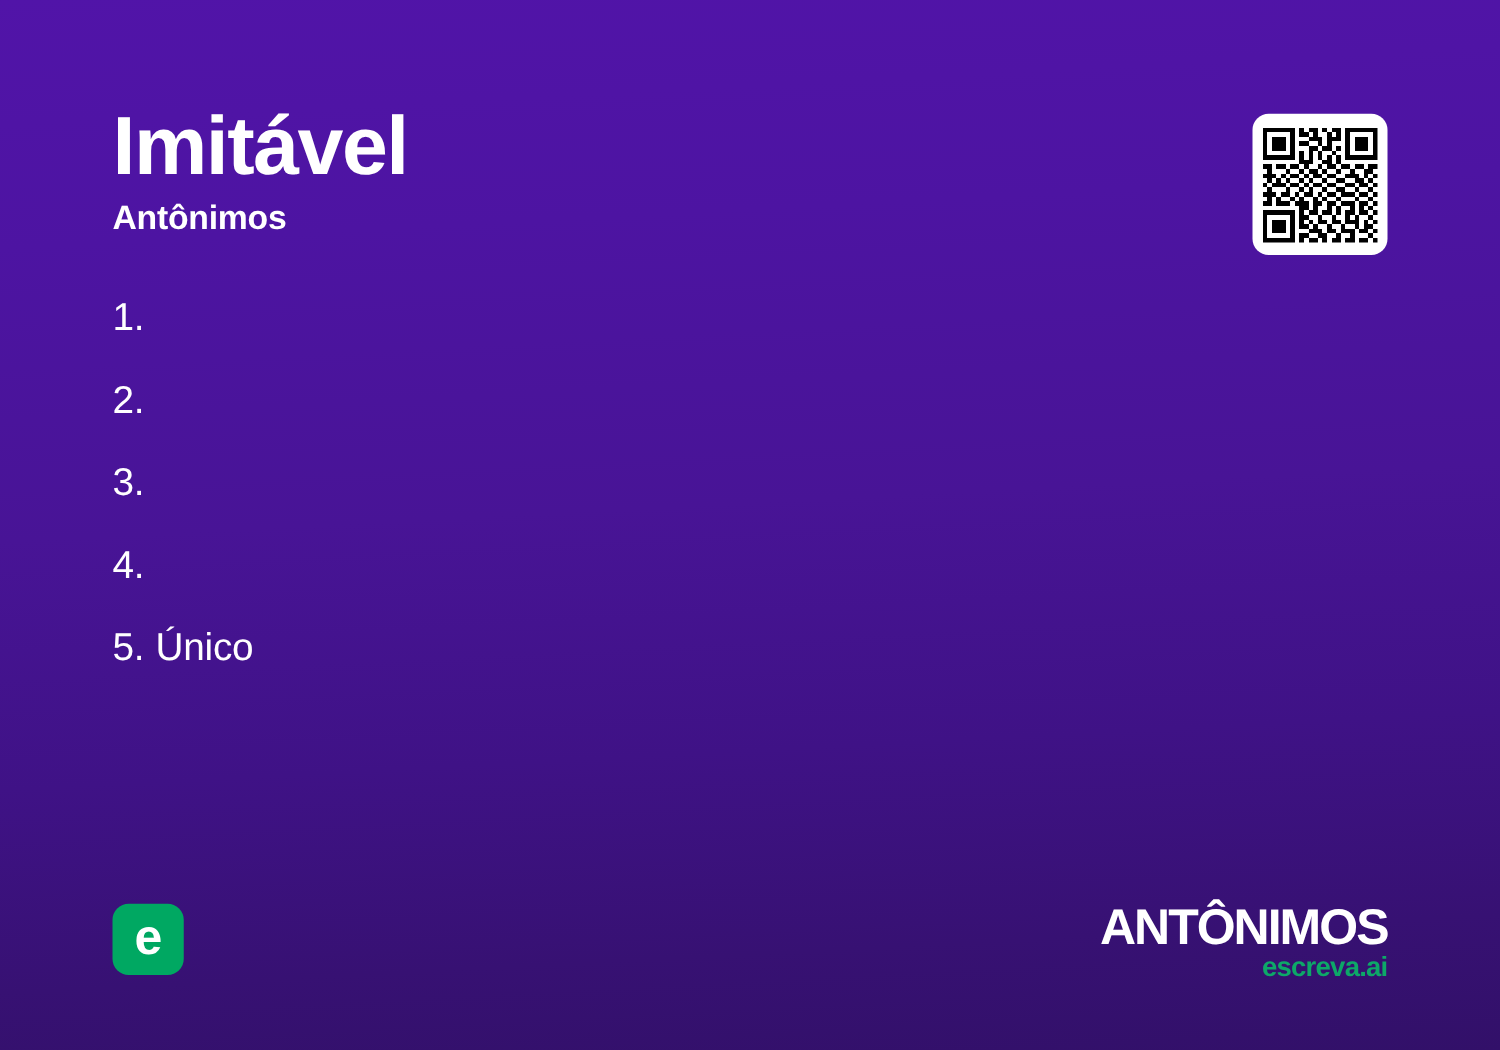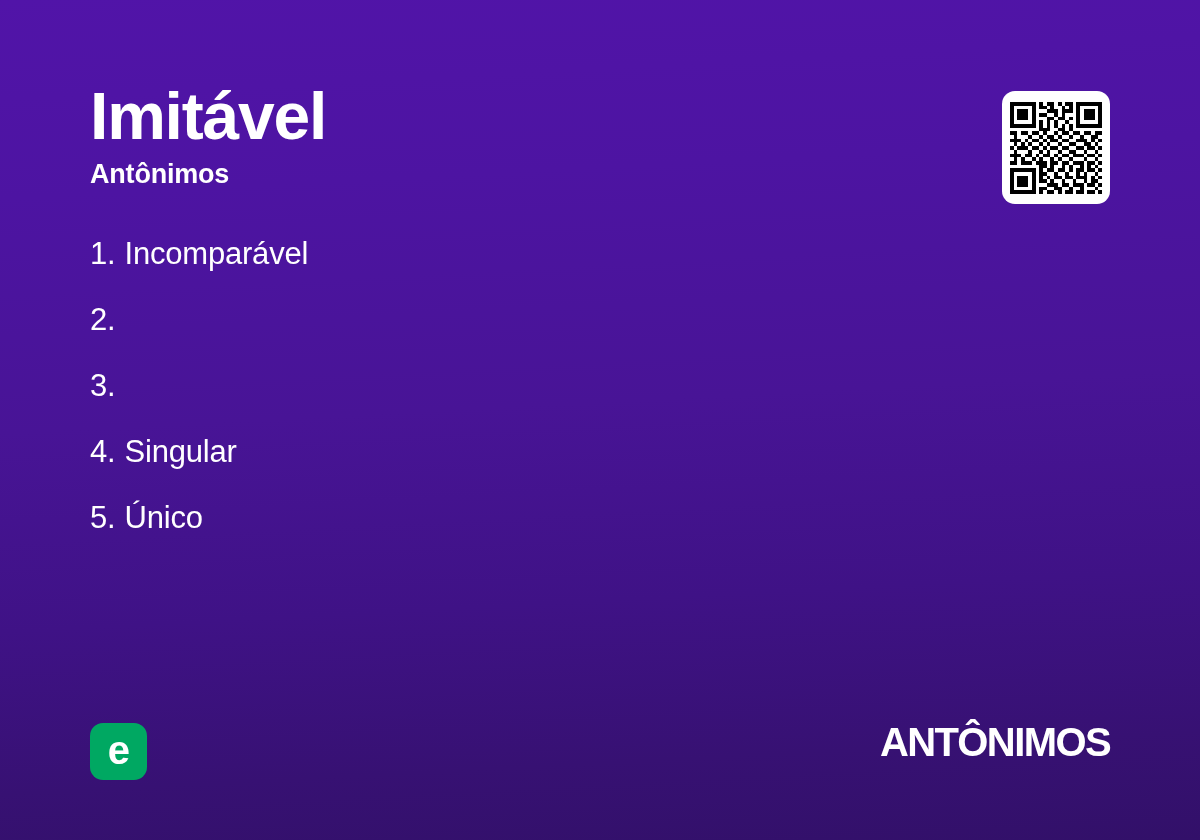--- a/index.html
+++ b/index.html
@@ -149,31 +149,29 @@
 <div id="card">
 
   <div id="headline">
     <div id="word-title">Imitável</div>
     <div id="word-category">Antônimos</div>
   </div>
 
   <ul id="word-list">
       <li class="word-row">
         <span class="word-index">1.</span>
-        <span class="word-text">Incomparável</span>
       </li>
       <li class="word-row">
         <span class="word-index">2.</span>
       </li>
       <li class="word-row">
         <span class="word-index">3.</span>
       </li>
       <li class="word-row">
         <span class="word-index">4.</span>
-        <span class="word-text">Singular</span>
       </li>
       <li class="word-row">
         <span class="word-index">5.</span>
         <span class="word-text">Único</span>
       </li>
     </ul>
 
   <div id="qr-card">
     <svg id="qr-code" viewBox="0 0 25 25" shape-rendering="crispEdges" aria-hidden="true">
         <rect x="0" y="0" width="1" height="1" fill="#000000"></rect>
@@ -514,15 +512,16 @@
         <rect x="24" y="24" width="1" height="1" fill="#000000"></rect>
       </svg>
   </div>
 
   <div id="app-icon">
     <span id="app-icon-letter">e</span>
   </div>
 
   <div id="brand">
     <div id="brand-name">ANTÔNIMOS</div>
+    <div id="brand-domain">escreva.ai</div>
   </div>
 
 </div>
 
 </body></html>

